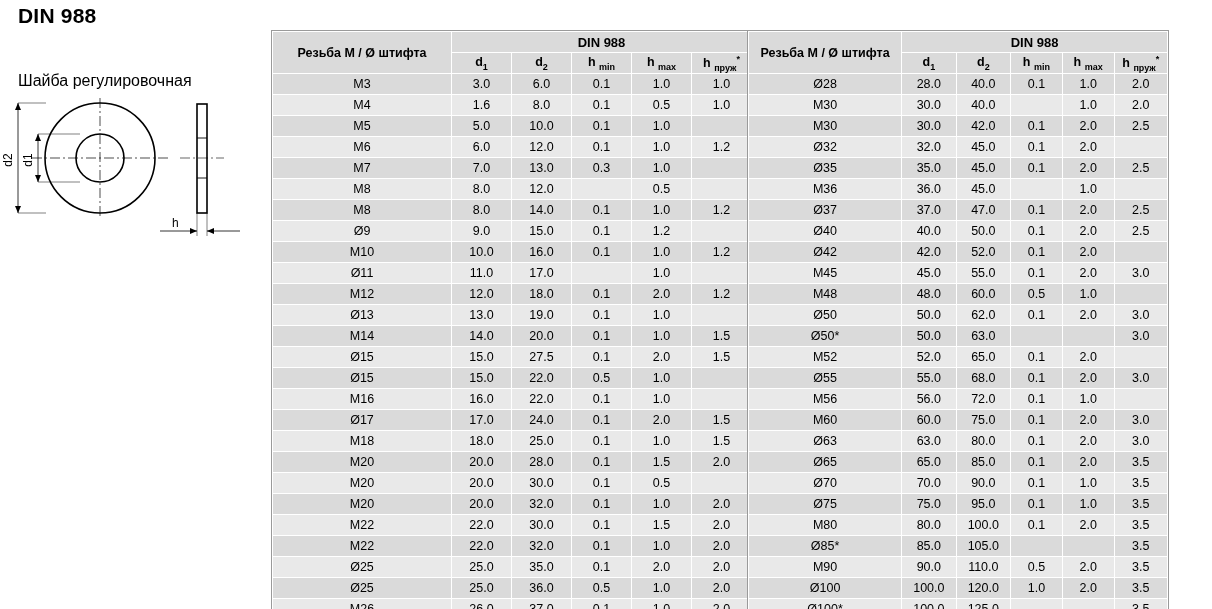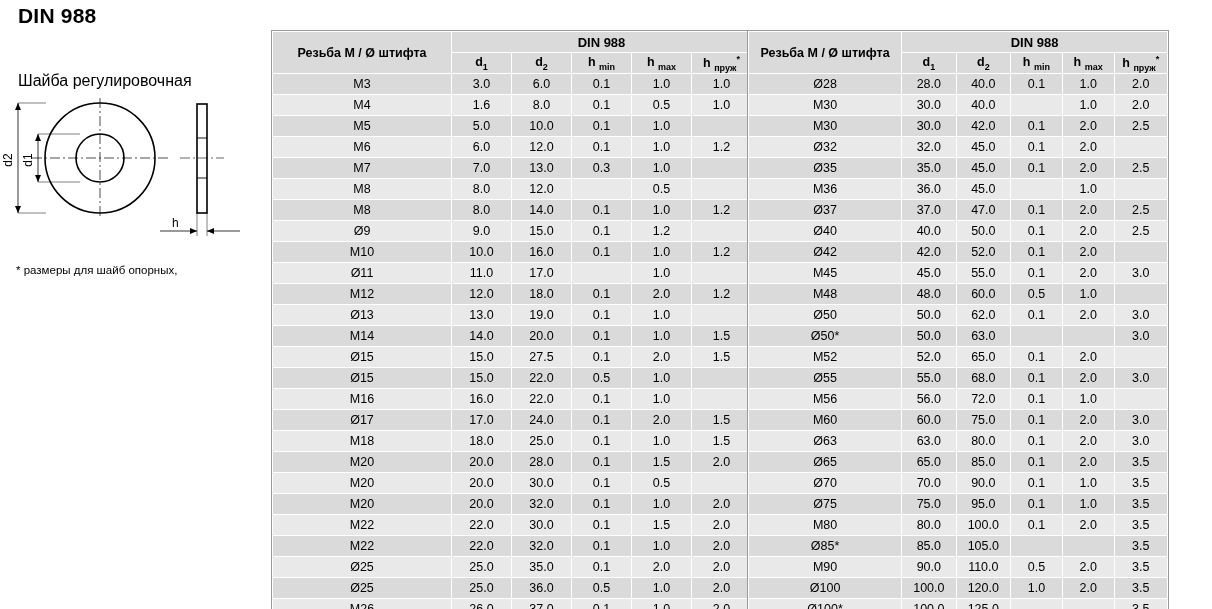--- a/index.html
+++ b/index.html
@@ -155,21 +155,20 @@
         <line x1="207" y1="115" x2="207" y2="138" stroke="#000" stroke-width="0.5"></line>
         <line x1="160" y1="133" x2="197" y2="133" stroke="#000" stroke-width="0.8"></line>
         <polygon points="197,133 190,130 190,136" fill="#000"></polygon>
         <line x1="207" y1="133" x2="240" y2="133" stroke="#000" stroke-width="0.8"></line>
         <polygon points="207,133 214,130 214,136" fill="#000"></polygon>
         <text x="172" y="129" font-family="Liberation Sans, sans-serif" font-size="12">h</text>
       </svg>
     </div>
 
     <div class="footnote">
-      <div>* размеры для шайб опорных,</div>
     </div>
   </div>
 
   <div class="tbl-wrap tbl-left">
     <table class="dt">
       <thead>
         <tr>
           <th class="hdr-name" rowspan="2">Резьба M / Ø штифта</th>
           <th class="hdr-title" colspan="5">DIN 988</th>
         </tr>

